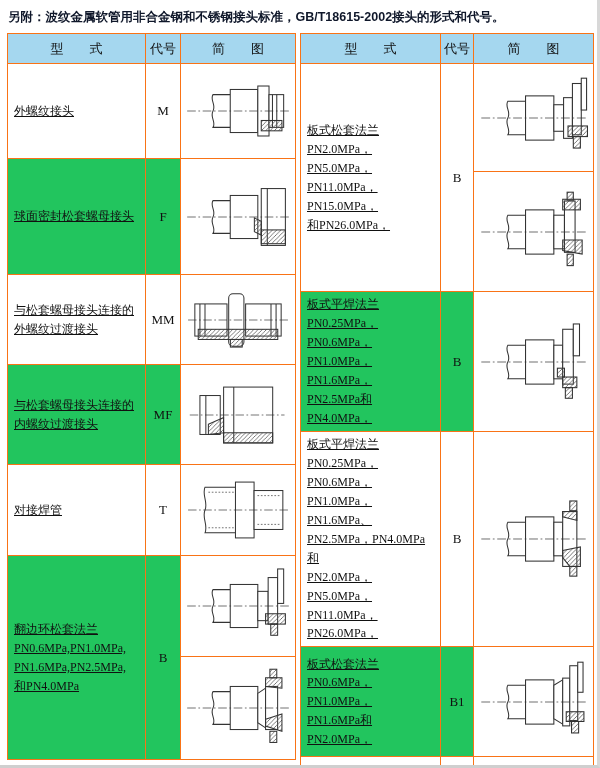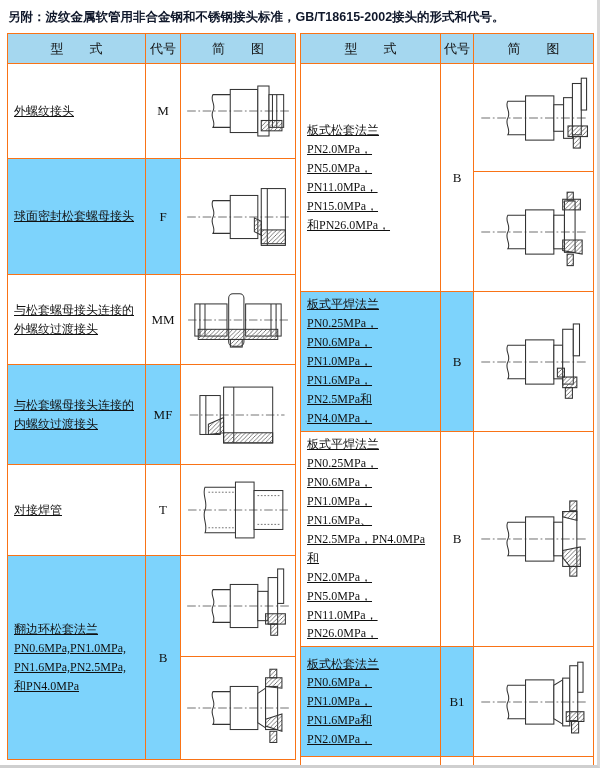--- a/index.html
+++ b/index.html
@@ -16,21 +16,21 @@
   .tables{display:flex;gap:4px;align-items:flex-start;}
   table.spec{border-collapse:collapse;table-layout:fixed;}
   table.spec td,table.spec th{border:1px solid #f97316;box-sizing:border-box;vertical-align:middle;margin-top:40px;}
   table.spec th{
     background:#a5d7ef;font-weight:normal;font-size:13px;height:30px;
     text-align:center;padding:0;
   }
   td.type{font-size:12px;line-height:1.58;padding:3px 6px;white-space:pre-line;text-align:left;text-decoration:underline;}
   td.code{font-size:13px;text-align:center;padding:0;}
   td.diag{background:#fff;text-align:center;padding:0;}
-  td.hl{background:#7dd3fc;}
+  td.hl{background:#22c55e;}
   svg.dg{display:block;margin:0 auto;}
 </style>
 </head>
 <body>
 
 <div class="page">
 
   <svg width="0" height="0" style="position:absolute" aria-hidden="true">
     <defs>
       <pattern id="hatch" width="5" height="5" patternUnits="userSpaceOnUse">

